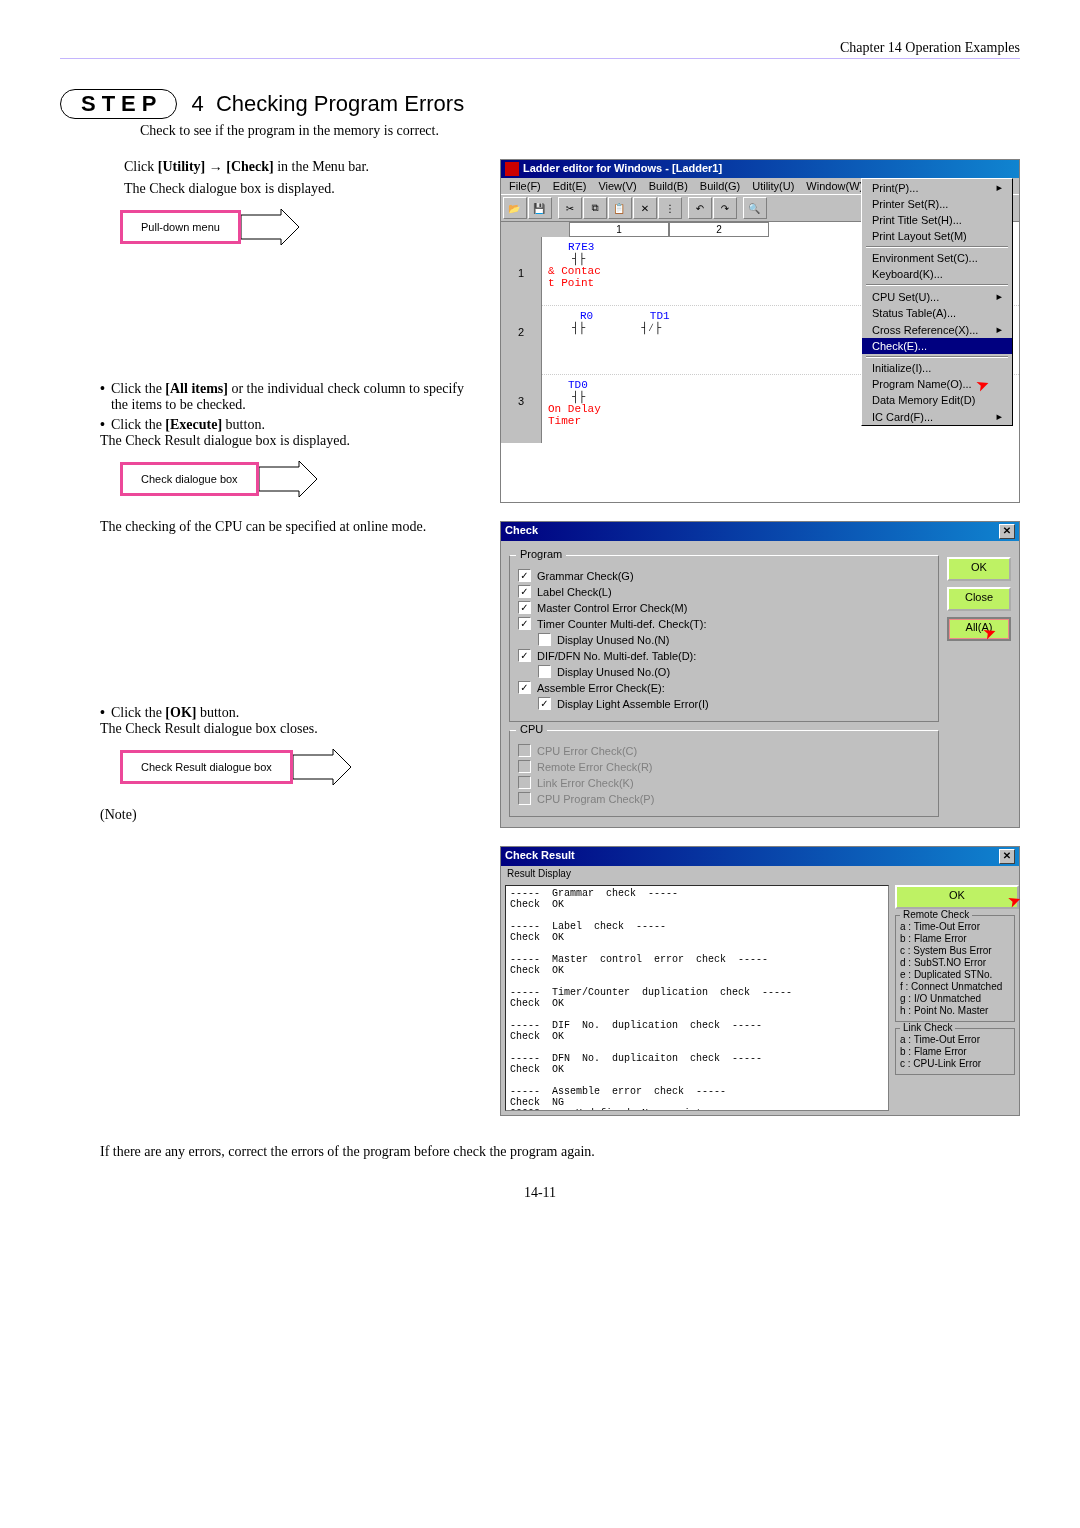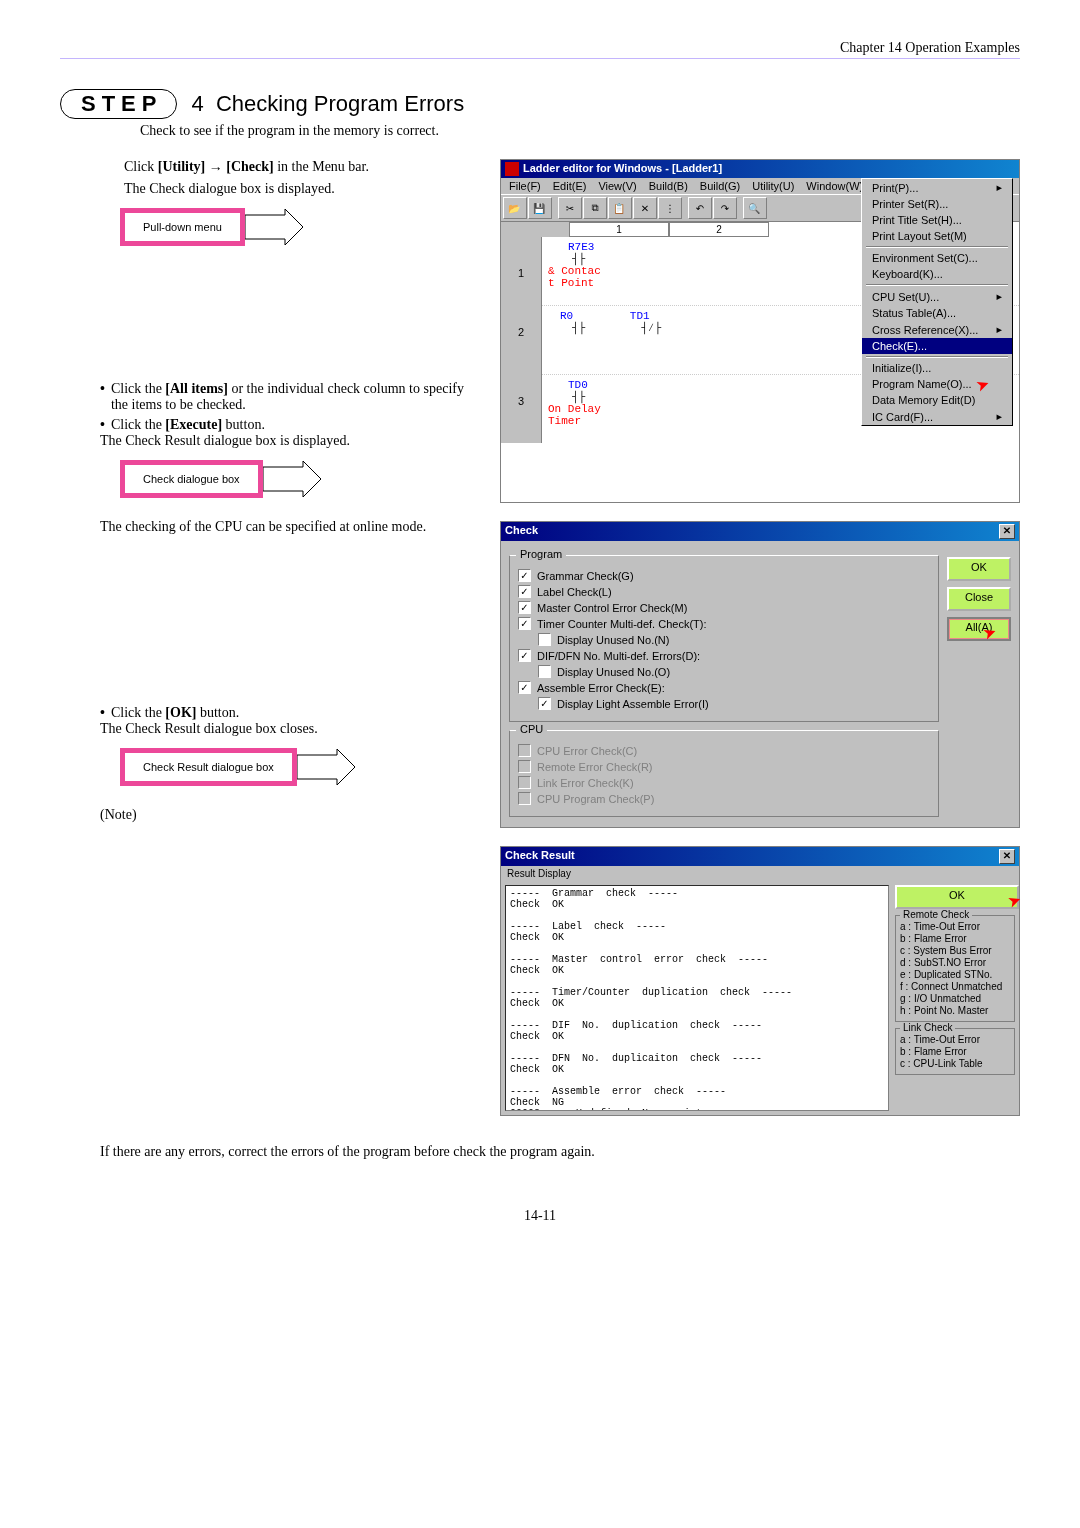--- a/index.html
+++ b/index.html
@@ -259,30 +259,30 @@
 
   
   .callout {
     display: flex;
     align-items: center;
     margin: 10px 0 20px 60px;
     font-family: Arial, sans-serif;
     font-size: 11px;
   }
   .callout-box {
-    border: 5px solid #ec4899;
+    border: 3px solid #ec4899;
     padding: 8px 18px;
   }
   .callout-arrow {
     width: 60px; height: 40px;
     position: relative;
   }
   .callout-arrow svg { width: 100%; height: 100%; }
 
-  .footer { text-align: center; margin-top: 48px; font-size: 14px; }
+  .footer { text-align: center; margin-top: 25px; font-size: 14px; }
 
   .red-cursor {
     position: absolute;
     font-size: 16px;
     color: #f00;
     transform: rotate(-20deg);
     pointer-events: none;
   }
 </style>
 </head>
@@ -399,21 +399,21 @@
             <div class="ladder-row" style="flex:1">
               <span class="blue" style="margin-left:20px">R7E3</span><br>
               <span style="margin-left:24px">┤├</span><br>
               <span class="red">&amp;  Contac</span><br>
               <span class="red">t  Point</span>
             </div>
           </div>
           <div style="display:flex">
             <div style="width:40px;background:#c0c0c0;text-align:center;padding-top:20px;border-right:1px solid #808080">2</div>
             <div class="ladder-row" style="flex:1">
-              <span class="blue" style="margin-left:12px">R0</span>
+              <span class="blue" style="margin-left:32px">R0</span>
               <span class="blue" style="margin-left:50px">TD1</span><br>
               <span style="margin-left:24px">┤├</span><span style="margin-left:56px">┤∕├</span>
             </div>
           </div>
           <div style="display:flex">
             <div style="width:40px;background:#c0c0c0;text-align:center;padding-top:20px;border-right:1px solid #808080">3</div>
             <div class="ladder-row" style="flex:1;border-bottom:none">
               <span class="blue" style="margin-left:20px">TD0</span><br>
               <span style="margin-left:24px">┤├</span><br>
               <span class="red">On  Delay</span><br>
@@ -501,21 +501,21 @@
             <div class="chk-row">
                 <span class="chk-box">✓</span>
                 <span>Timer Counter Multi-def. Check(T):</span>
               </div>
             <div class="chk-row sub">
                 <span class="chk-box"></span>
                 <span>Display Unused No.(N)</span>
               </div>
             <div class="chk-row">
                 <span class="chk-box">✓</span>
-                <span>DIF/DFN No. Multi-def. Errors(D):</span>
+                <span>DIF/DFN No. Multi-def. Table(D):</span>
               </div>
             <div class="chk-row sub">
                 <span class="chk-box"></span>
                 <span>Display Unused No.(O)</span>
               </div>
             <div class="chk-row">
                 <span class="chk-box">✓</span>
                 <span>Assemble Error Check(E):</span>
               </div>
             <div class="chk-row sub">
@@ -596,21 +596,21 @@
             <div>c : System Bus Error</div>
             <div>d : SubST.NO Error</div>
             <div>e : Duplicated STNo.</div>
             <div>f : Connect Unmatched</div>
             <div>g : I/O Unmatched</div>
             <div>h : Point No. Master</div>
           </div>
           <div class="mini-fs" data-legend="Link Check">
             <div>a : Time-Out Error</div>
             <div>b : Flame Error</div>
-            <div>c : CPU-Link Table</div>
+            <div>c : CPU-Link Error</div>
           </div>
         </div>
       </div>
     </div>
 
   </div>
 </div>
 
 <div style="margin-left:40px;margin-top:10px">If there are any errors, correct the errors of the program before check the program again.</div>
 

